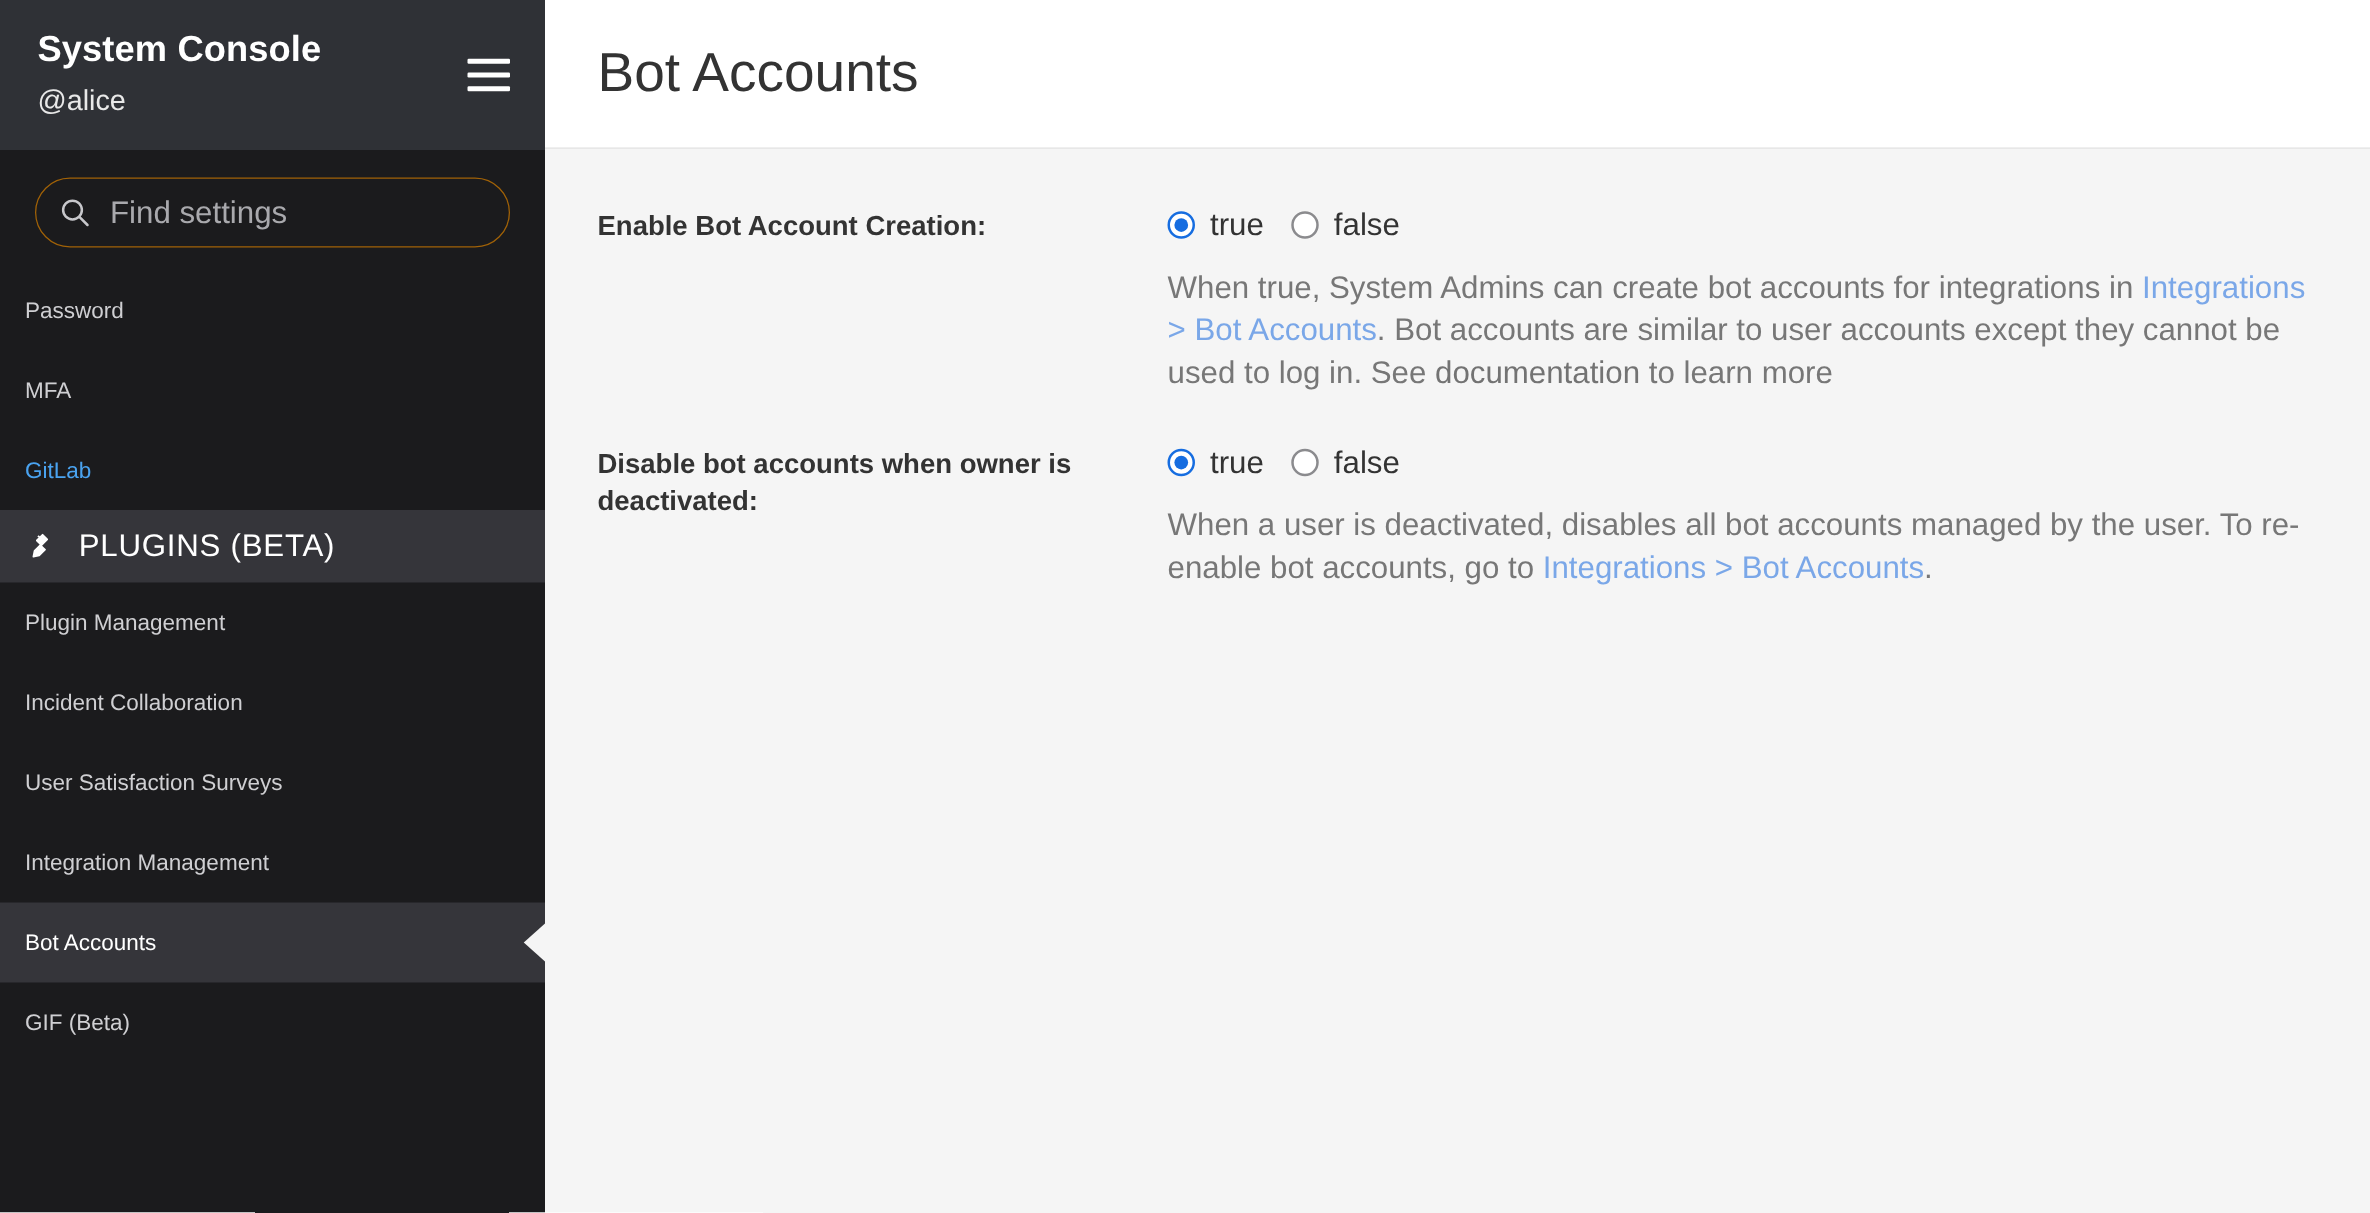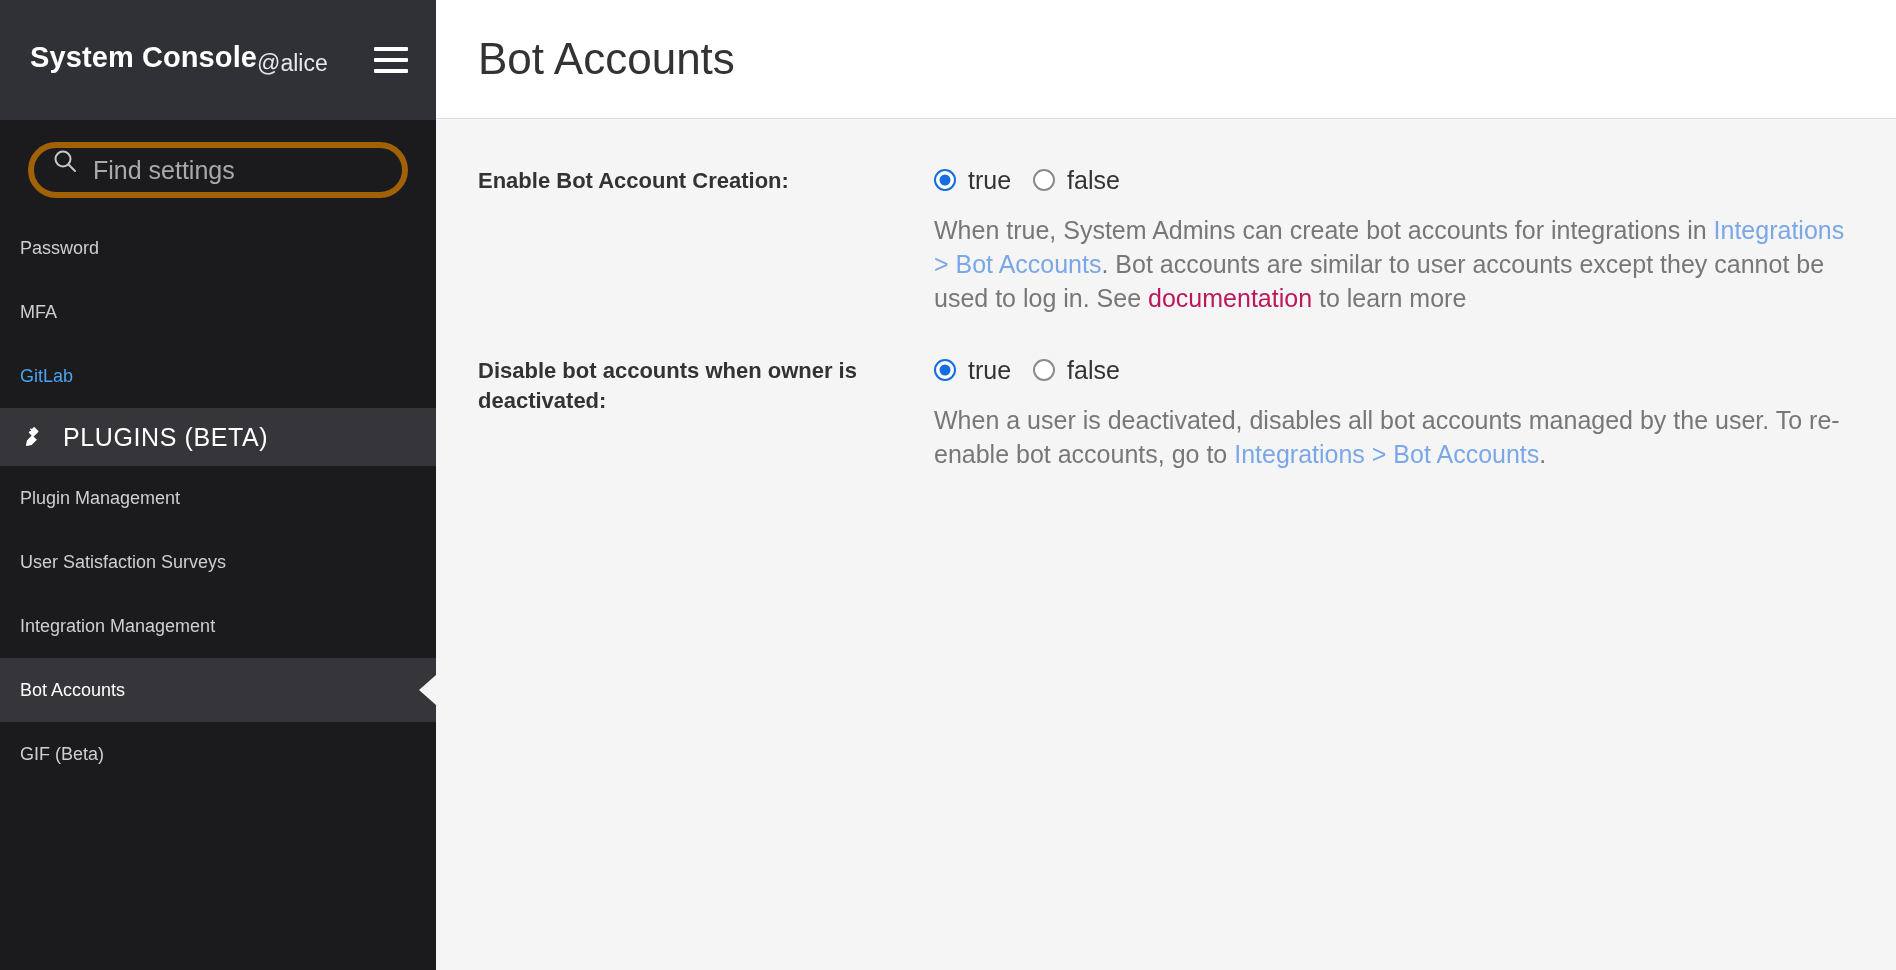--- a/index.html
+++ b/index.html
@@ -36,21 +36,21 @@
     background: #2f3136;
     display: flex;
     align-items: center;
     justify-content: space-between;
     padding: 0 28px 0 30px;
     box-sizing: border-box;
   }
 
   .sidebar-title-wrap {
     display: flex;
-    flex-direction: row;
+    flex-direction: column;
     justify-content: center;
   }
 
   .console-title {
     font-size: 29px;
     font-weight: bold;
     color: #ffffff;
     line-height: 1.15;
     letter-spacing: 0.1px;
   }
@@ -77,22 +77,23 @@
     border-radius: 1px;
   }
 
   .search-wrap {
     padding: 22px 28px 18px 28px;
     background: #1b1b1d;
   }
 
   .search-box {
     display: flex;
+    align-items: center;
     height: 56px;
-    border: 6px solid #a16207;
+    border: 1px solid #a16207;
     border-radius: 28px;
     padding: 0 18px;
     box-sizing: border-box;
     background: transparent;
   }
 
   .search-icon {
     width: 26px;
     height: 26px;
     margin-right: 13px;
@@ -267,21 +268,21 @@
     line-height: 1.36;
     color: #777777;
     max-width: 1000px;
   }
 
   .help-text a {
     color: #7aa7e8;
     text-decoration: none;
     cursor: pointer;
   }
-  .help-text a.doc-link { color: #be185d; text-align: right; }
+  .help-text a.doc-link { color: #737373; text-align: right; }
 </style>
 </head>
 <body>
 
 <div id="app">
 
   <div class="sidebar">
 
     <div class="sidebar-header">
       <div class="sidebar-title-wrap">
@@ -321,20 +322,23 @@
       <span class="section-icon">
         <svg viewBox="0 0 24 24" width="24" height="22">
           <path d="M7 3 L10 6 M11 2 L15 6 L10 11 L6 7 Z M9.5 10.5 L4 16 L3 21 L8 20 L13.5 14.5" fill="#ffffff" stroke="#ffffff" stroke-width="1.6" stroke-linejoin="round"></path>
         </svg>
       </span>
       <span>PLUGINS (BETA)</span>
     </div>
 
     <div class="nav-link">
       <span>Plugin Management</span>
+    </div>
+    <div class="nav-link">
+      <span>Incident Collaboration</span>
     </div>
     <div class="nav-link">
       <span>User Satisfaction Surveys</span>
     </div>
 
 
     <div class="nav-link">
       <span>Integration Management</span>
     </div>
     <div class="nav-link selected">

